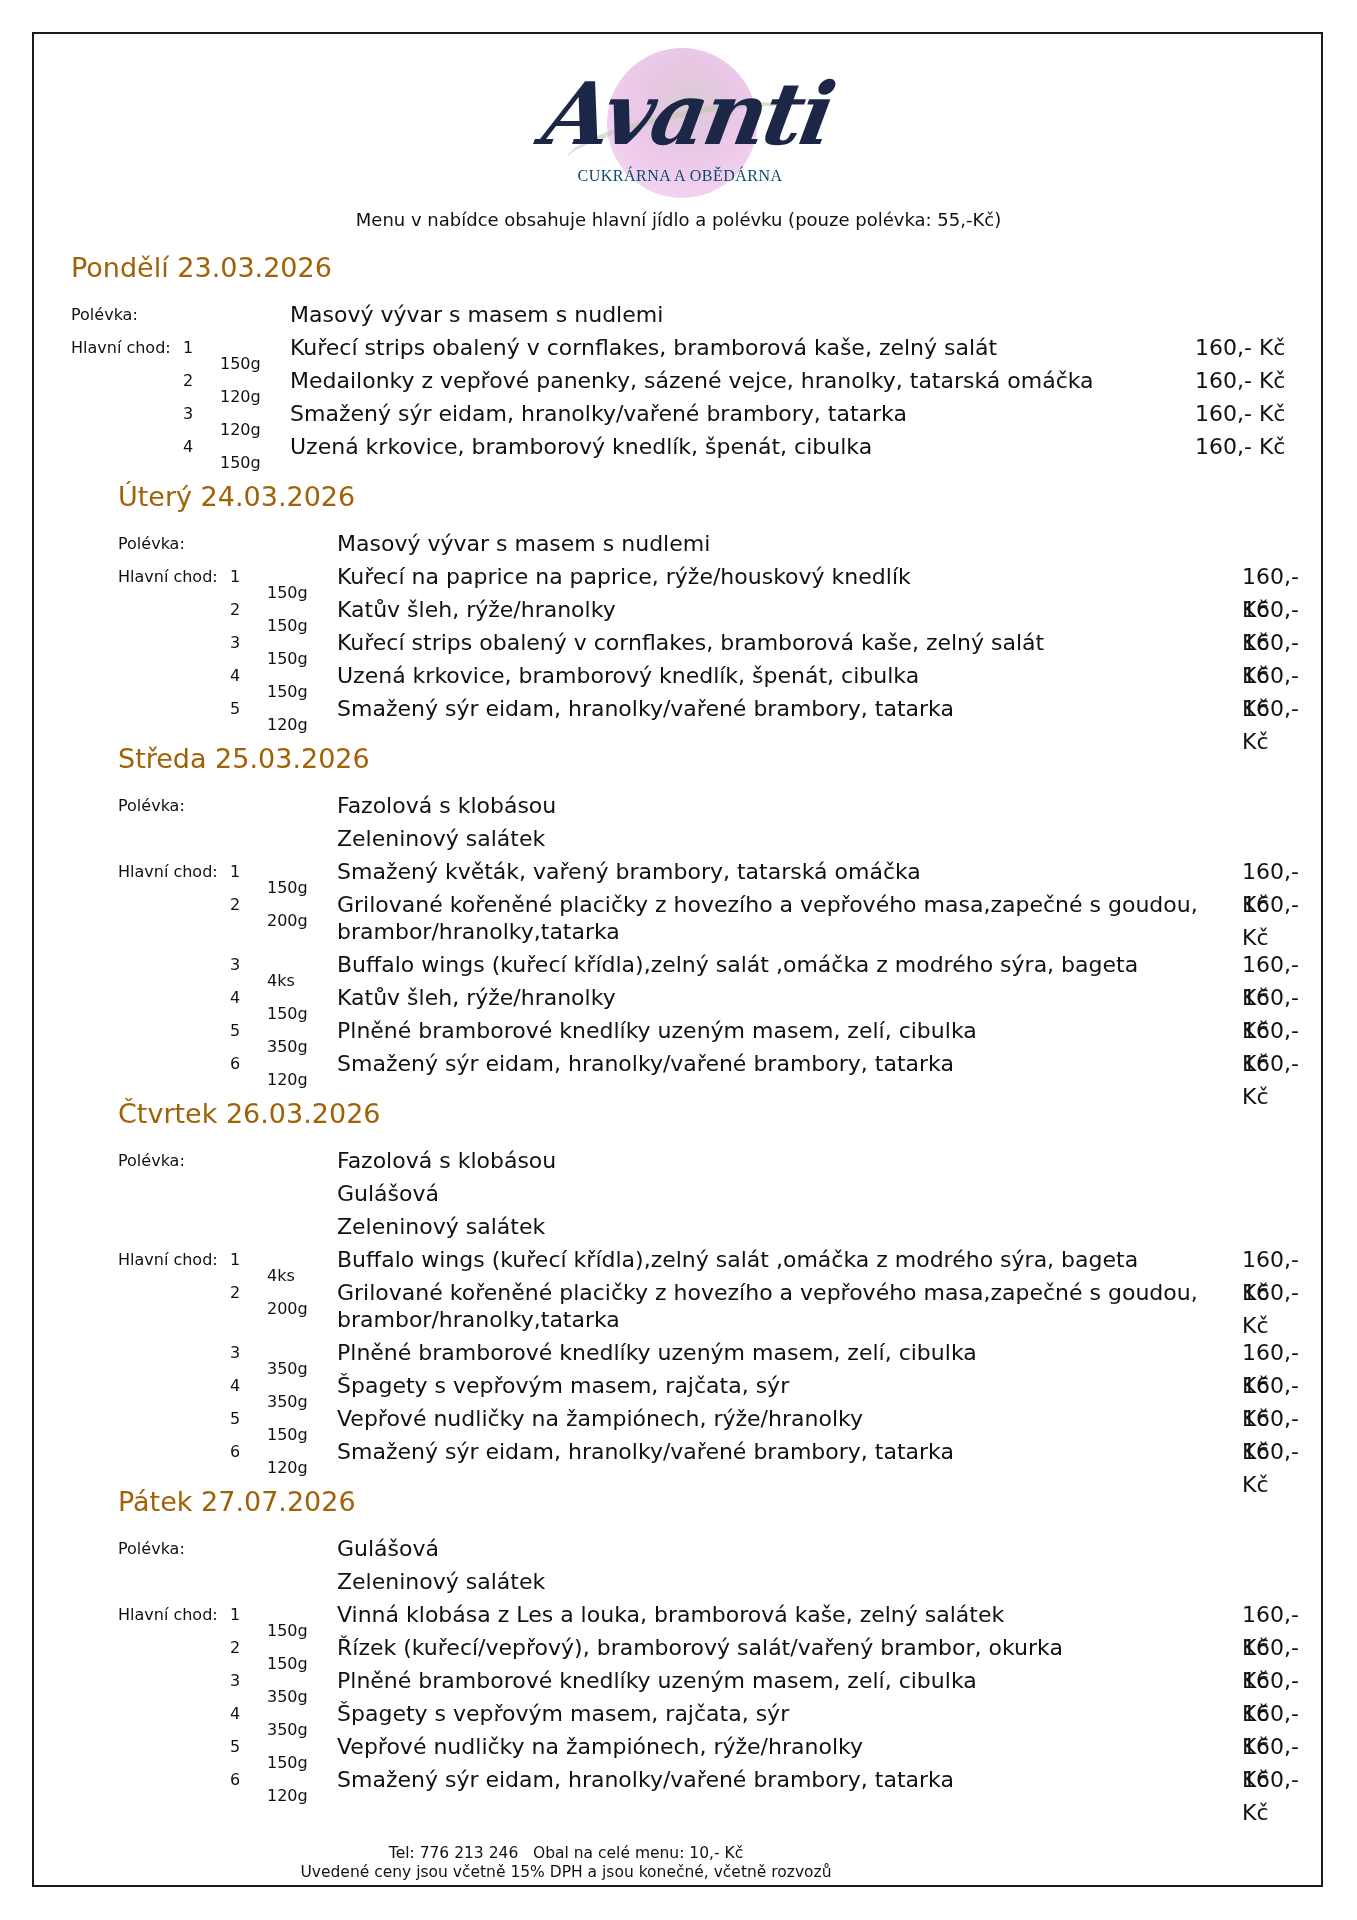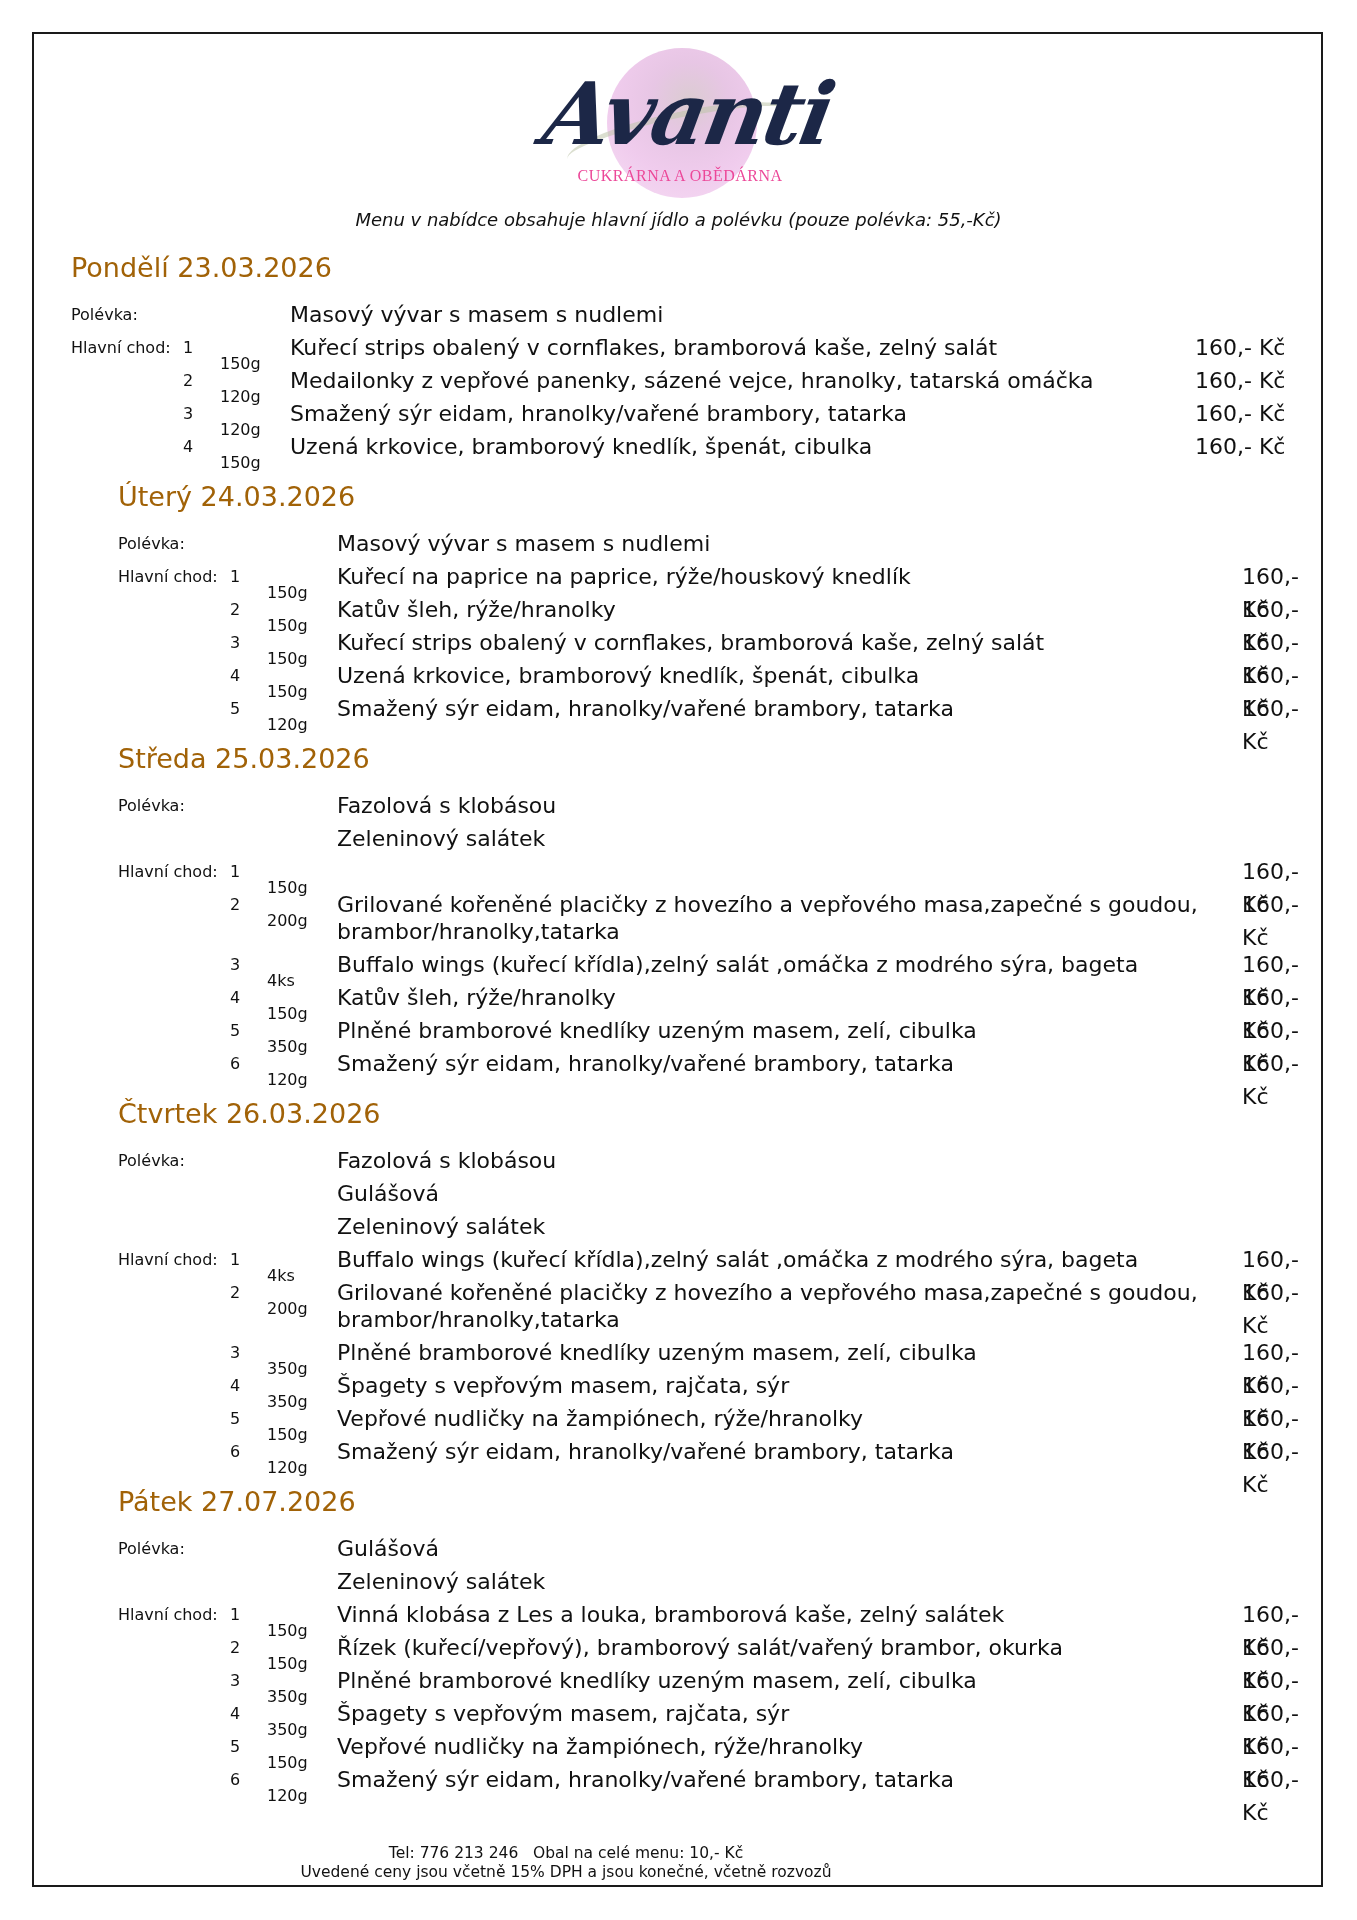--- a/index.html
+++ b/index.html
@@ -6,22 +6,22 @@
   body { width:1357px; height:1920px; position:relative; overflow:hidden; font-family:"DejaVu Sans", sans-serif; color:#111; }
   .frame { position:absolute; left:32px; top:32px; width:1291px; height:1855px; border:2px solid #1a1a1a; box-sizing:border-box; }
   .logo { position:absolute; left:545px; top:42px; width:270px; height:170px; }
   .logo-blob { position:absolute; left:62px; top:6px; width:150px; height:150px; border-radius:50%;
      background: radial-gradient(circle at 55% 35%, #d9c9cf 0%, #e6c3e3 30%, #efc9ec 60%, #f6dcf4 100%); opacity:.95; }
   .logo-brush { position:absolute; left:20px; top:70px; width:230px; height:40px; border-radius:50%;
      border-top:6px solid rgba(190,196,170,.55); transform:rotate(-12deg); }
   .logo-word { position:absolute; left:0; top:22px; width:270px; text-align:center; font-family:"DejaVu Serif", serif;
      font-style:italic; font-weight:bold; font-size:86px; line-height:100px; color:#1c2747; letter-spacing:-3px; transform:skewX(-10deg); }
   .logo-sub { position:absolute; left:0; top:125px; width:270px; text-align:center; font-family:"Liberation Serif", serif;
-     font-size:16px; letter-spacing:0.5px; color:#ec4899; }
-  .intro { position:absolute; left:0; width:1357px; top:208px; text-align:center; font-size:18px; line-height:24px;font-style:italic; }
+     font-size:16px; letter-spacing:0.5px; color:#0c4a6e; }
+  .intro { position:absolute; left:0; width:1357px; top:208px; text-align:center; font-size:18px; line-height:24px; }
   .menu { position:absolute; left:71px; top:250px; width:1220px; }
   .day { }
   .day-title { font-size:27px; line-height:36px; height:36px; margin-bottom:12px; color:#a16207; }
   .row { position:relative; height:33px; font-size:22px; line-height:33px; }
   .row.two { height:60px; }
   .row .lbl { position:absolute; left:0; top:0; font-size:16px; line-height:33px; }
   .row .num { position:absolute; left:112px; top:0; font-size:16px; line-height:33px; }
   .row .wt { position:absolute; left:149px; top:16px; font-size:16px; line-height:33px; }
   .row .dish { position:absolute; left:219px; top:0; width:870px; line-height:27px; padding-top:3px; }
   .row .price { position:absolute; left:1124px; top:0; }
@@ -119,20 +119,21 @@
         <span class="lbl">Polévka:</span>
         <span class="dish">Fazolová s klobásou</span>
       </div>
       <div class="row">
         <span class="dish">Zeleninový salátek</span>
       </div>
       <div class="row">
         <span class="lbl">Hlavní chod:</span>
         <span class="num">1</span>
         <span class="wt">150g</span>
+        <span class="dish">Smažený květák, vařený brambory, tatarská omáčka</span>
         <span class="price">160,- Kč</span>
       </div>
       <div class="row two">
         <span class="num">2</span>
         <span class="wt">200g</span>
         <span class="dish">Grilované kořeněné placičky z hovezího a vepřového masa,zapečné s goudou, brambor/hranolky,tatarka</span>
         <span class="price">160,- Kč</span>
       </div>
       <div class="row">
         <span class="num">3</span>

